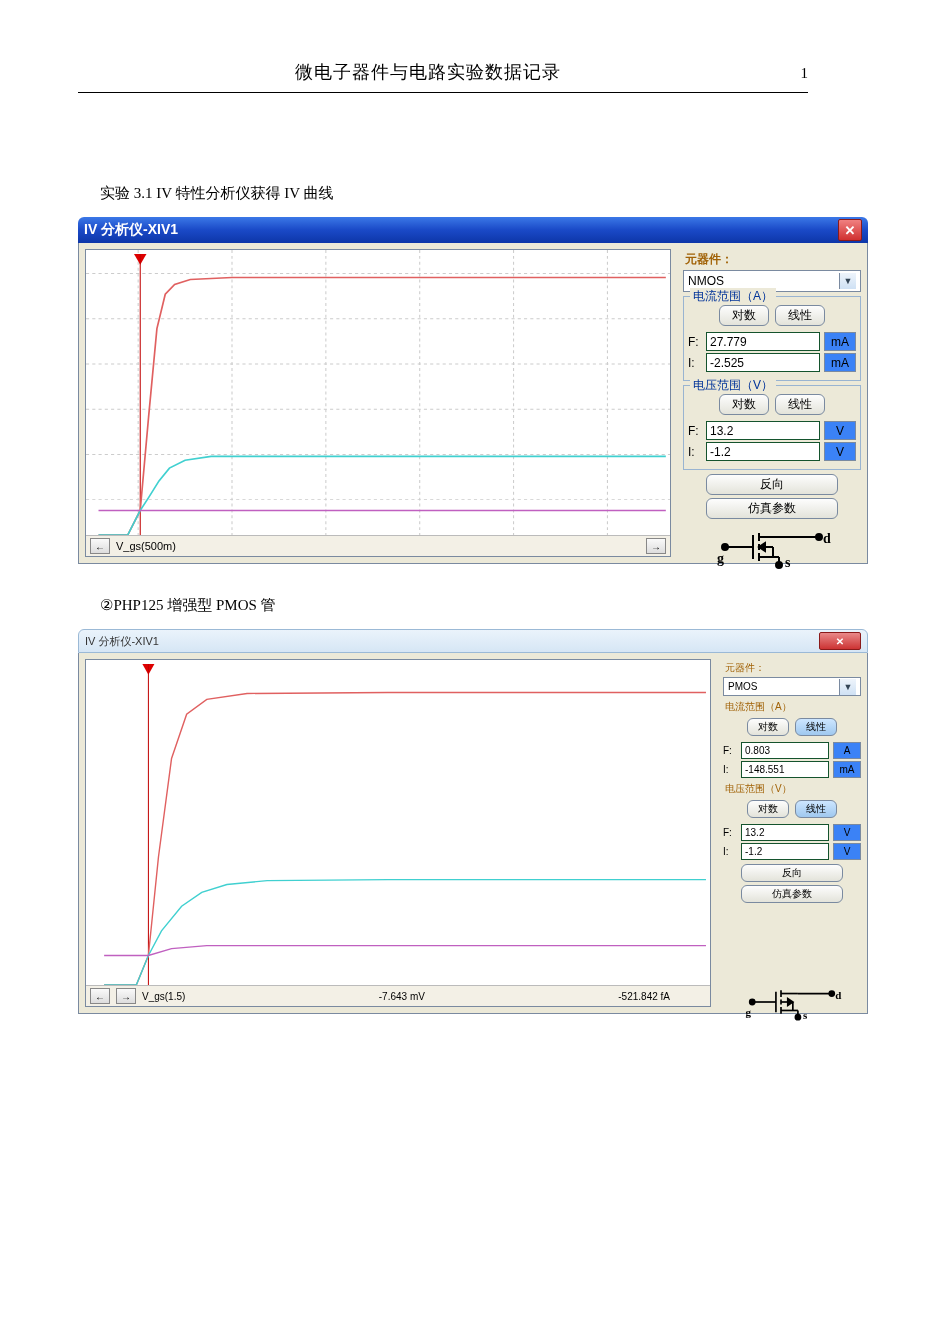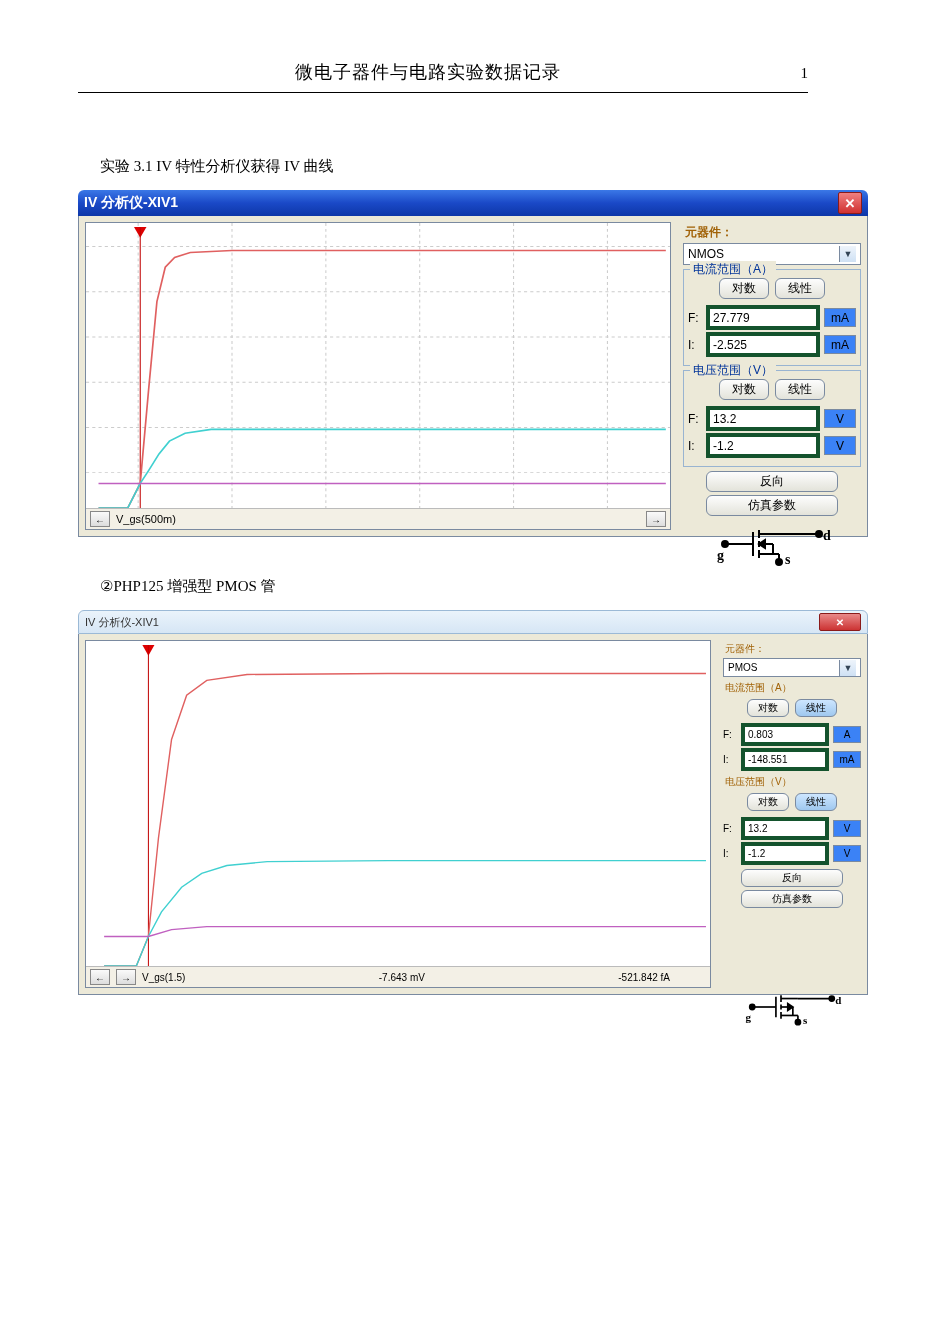--- a/index.html
+++ b/index.html
@@ -32,21 +32,21 @@
     width: 30px;
     text-align: right;
     font-size: 15px;
   }
   .header-rule {
     border: none;
     border-top: 1px solid #000;
     margin: 4px 0 0 0;
   }
   .body-text {
-    margin-top: 60px;
+    margin-top: 87px;
     margin-left: 22px;
     line-height: 1.8;
   }
   .analyzer-window {
     margin-top: 10px;
     font-family: Tahoma, Arial, sans-serif;
     font-size: 12px;
     color: #000;
   }
   .title-bar {
@@ -173,21 +173,21 @@
     font-size: inherit;
     min-width: 48px;
     border-radius:6px;
   }
   .side-panel.small .btn { min-width: 40px; }
   .btn.wide { width: 130px; margin: 3px auto; display:block;}
   .side-panel.small .btn.wide { width: 100px; }
   .val-row { display:flex; align-items:center; gap:4px; margin:2px 0;}
   .val-row .k { width:14px; }
   .val-row .inp {
-    flex:1; border:4px solid #14532d; background:#fff;
+    flex:1; border:1px solid #14532d; background:#fff;
     height:17px; padding:0 3px; display:flex; align-items:center;
   }
   .side-panel.small .val-row .inp { height:15px; }
   .val-row .unit {
     width:30px; border:1px solid #7a8aa0; background:#3b82f6;
     height:17px; display:flex;align-items:center;justify-content:center;
   }
   .side-panel.small .val-row .unit { height:15px; width:26px; }
   .mos-diagram { text-align:center; margin-top:6px; font-family: Times, serif; font-weight:bold; }
 </style>
@@ -309,21 +309,21 @@
             </g>
             <text x="10" y="38" font-size="14" font-weight="bold">g</text>
             <text x="78" y="42" font-size="14" font-weight="bold">s</text>
             <text x="116" y="18" font-size="14" font-weight="bold">d</text>
           </svg>
         </div>
       </div>
     </div>
   </div>
 
-  <div class="body-text" style="margin-top:36px;">
+  <div class="body-text" style="margin-top:28px;">
     <div>②PHP125 增强型 PMOS 管</div>
   </div>
 
   <div class="analyzer-window" style="width:790px;">
     <div class="title-bar win7">
       <span>IV 分析仪-XIV1</span>
       <span class="close-btn win7">✕</span>
     </div>
     <div class="window-body" style="height:360px;">
       <div class="plot-pane">

